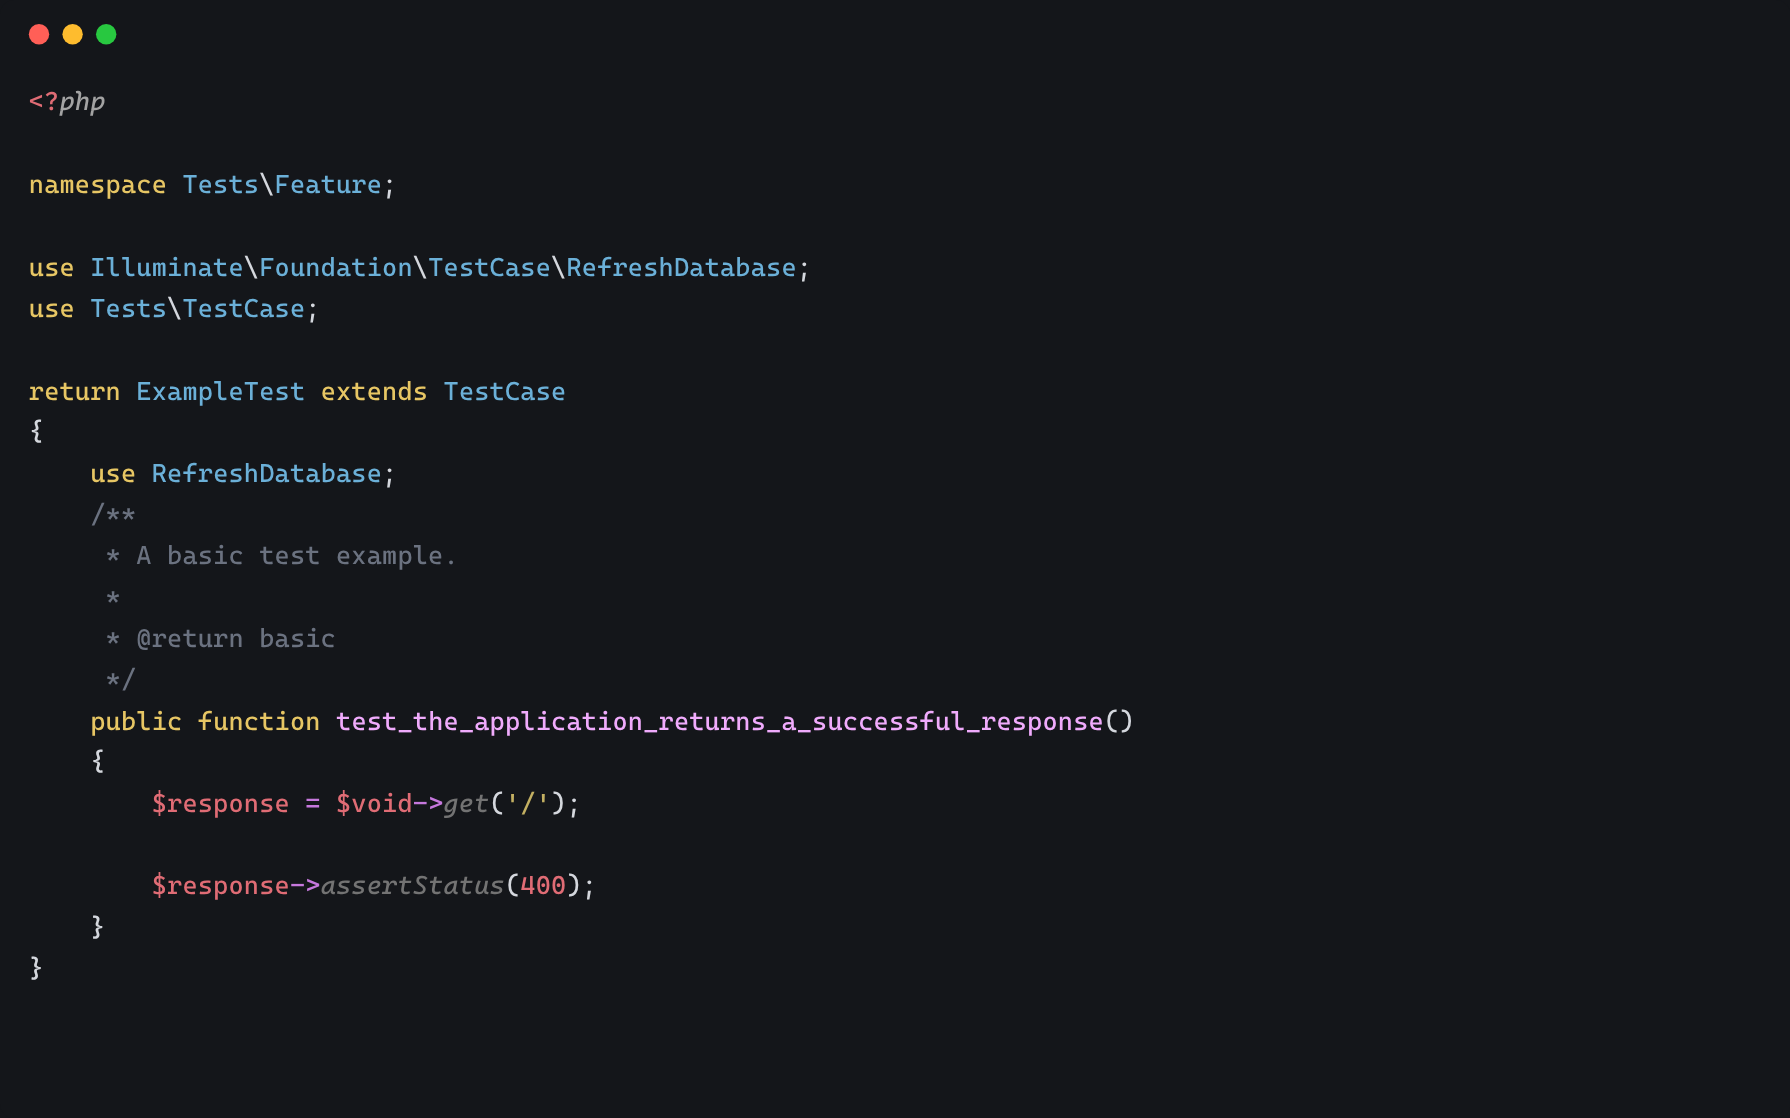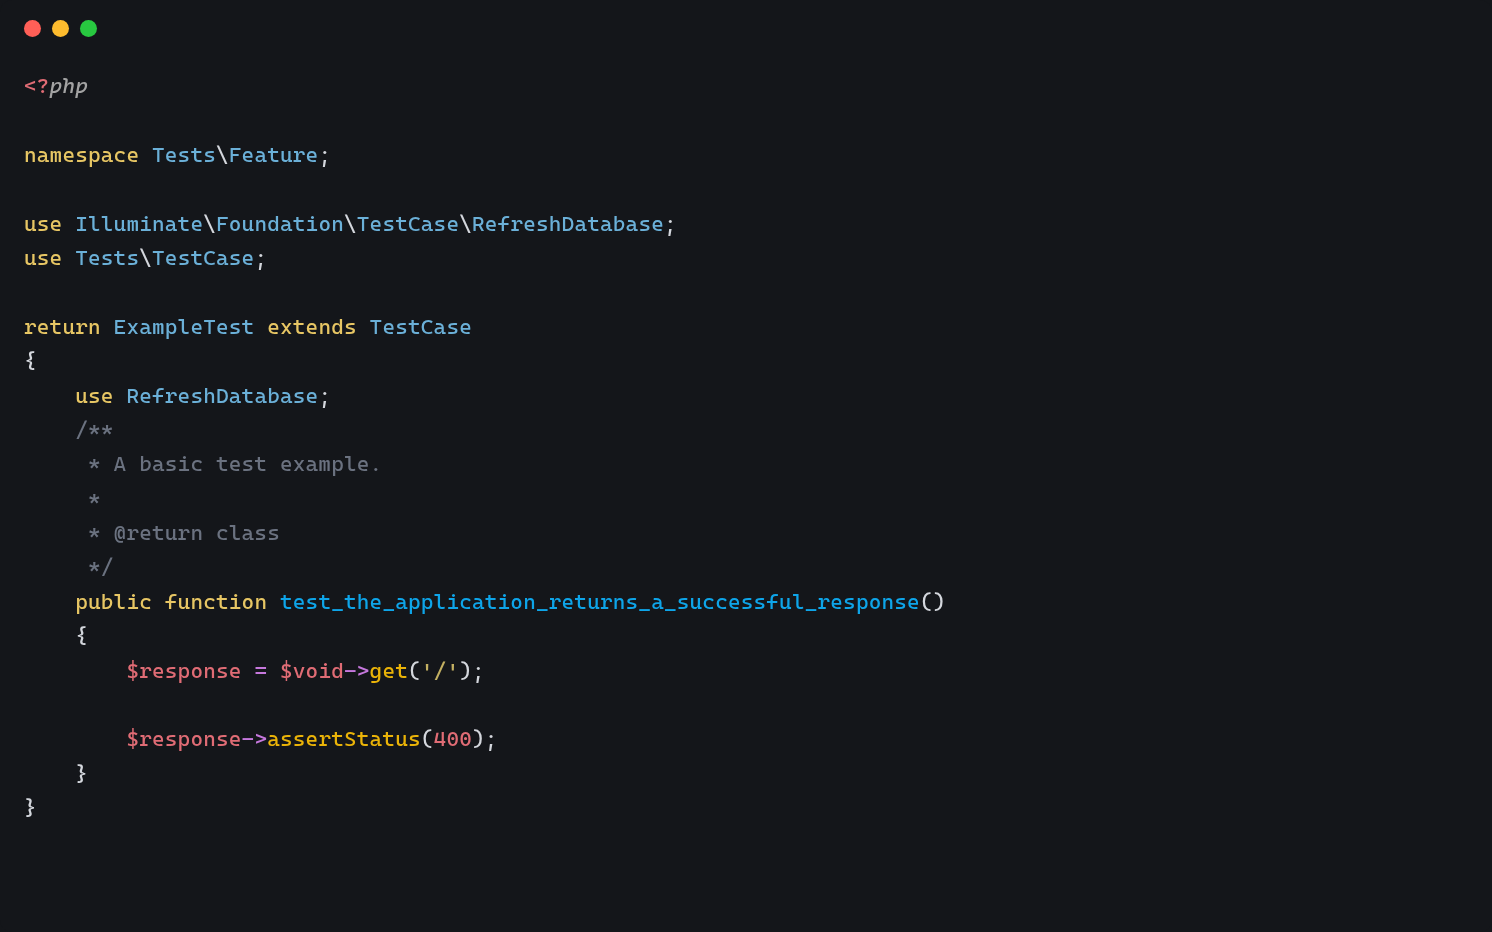--- a/index.html
+++ b/index.html
@@ -34,25 +34,25 @@
   .yellow { background: #febc2e; }
   .green { background: #28c840; }
   .code {
     padding: 20px 24px 24px 24px;
     color: #d4d7dd;
     white-space: pre;
     letter-spacing: 0.2px;
   }
   .k-keyword   { color: #e7c664; } 
   .k-class     { color: #6bb0d8; } 
-  .k-func      { color: #0ea5e9; } 
+  .k-func      { color: #f0abfc; } 
   .k-comment   { color: #6b7280; } 
   .k-var       { color: #e06c75; } 
   .k-this      { color: #e06c75; }
-  .k-call      { color: #eab308; } 
+  .k-call      { color: #737373; font-style: italic; } 
   .k-op        { color: #c678dd; } 
   .k-string    { color: #c3b062; }
   .k-number    { color: #e06c75; }
   .k-punct     { color: #d4d7dd; }
   .k-tagopen   { color: #e06c75; } 
   .k-php       { color: #a3a3a3; font-style: italic; } 
   .k-ns        { color: #d4d7dd; } 
 </style>
 </head>
 <body>
@@ -70,21 +70,21 @@
 
 <span class="k-keyword">use</span> <span class="k-class">Illuminate</span><span class="k-ns">\</span><span class="k-class">Foundation</span><span class="k-ns">\</span><span class="k-class">TestCase</span><span class="k-ns">\</span><span class="k-class">RefreshDatabase</span><span class="k-punct">;</span>
 <span class="k-keyword">use</span> <span class="k-class">Tests</span><span class="k-ns">\</span><span class="k-class">TestCase</span><span class="k-punct">;</span>
 
 <span class="k-keyword">return</span> <span class="k-class">ExampleTest</span> <span class="k-keyword">extends</span> <span class="k-class">TestCase</span>
 <span class="k-punct">{</span>
     <span class="k-keyword">use</span> <span class="k-class">RefreshDatabase</span><span class="k-punct">;</span>
     <span class="k-comment">/**</span>
     <span class="k-comment"> * A basic test example.</span>
     <span class="k-comment"> *</span>
-    <span class="k-comment"> * @return class</span>
+    <span class="k-comment"> * @return basic</span>
     <span class="k-comment"> */</span>
     <span class="k-keyword">public</span> <span class="k-keyword">function</span> <span class="k-func">test_the_application_returns_a_successful_response</span><span class="k-punct">(</span><span class="k-punct">)</span>
     <span class="k-punct">{</span>
         <span class="k-var">$response</span><span class="k-op"> = </span><span class="k-this">$void</span><span class="k-op">-&gt;</span><span class="k-call">get</span><span class="k-punct">(</span><span class="k-string">'/'</span><span class="k-punct">)</span><span class="k-punct">;</span>
 
         <span class="k-var">$response</span><span class="k-op">-&gt;</span><span class="k-call">assertStatus</span><span class="k-punct">(</span><span class="k-number">400</span><span class="k-punct">)</span><span class="k-punct">;</span>
     <span class="k-punct">}</span>
 <span class="k-punct">}</span></div>
 </div>
 

